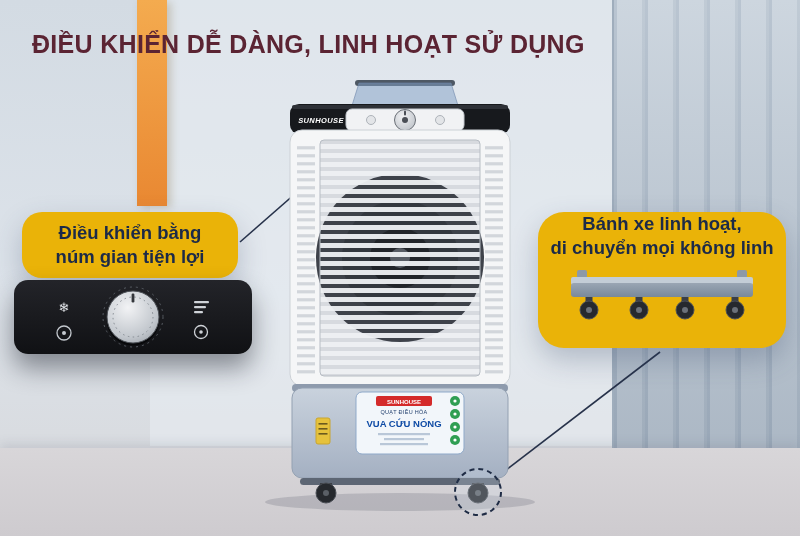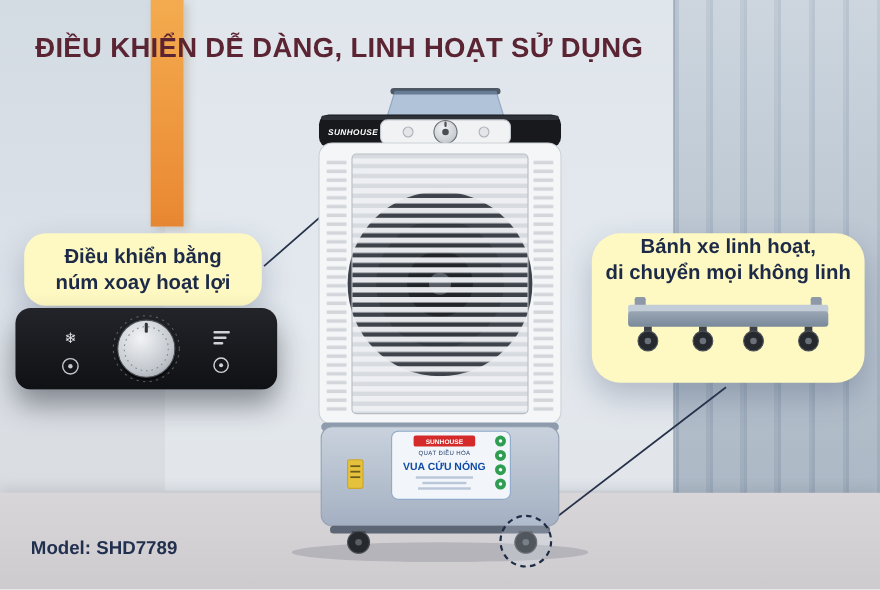--- a/index.html
+++ b/index.html
@@ -30,21 +30,21 @@
   }
   
   .scene-svg{position:absolute;inset:0;}
   
   .title{
     position:absolute;left:28px;top:26px;margin:4px;
     font-size:25px;font-weight:bold;letter-spacing:.3px;color:#5b2433;
   }
   
   .callout{
-    position:absolute;background:#fef9c3;border-radius:24px;
+    position:absolute;background:#eab308;border-radius:24px;
     box-shadow:0 12px 28px rgba(50,70,100,.28);
     display:flex;flex-direction:column;align-items:center;justify-content:center;
     color:#1c2a48;font-size:18.5px;font-weight:600;line-height:1.32;text-align:center;
   }
   .callout-left{left:22px;top:212px;width:216px;height:66px;border-radius:20px;}
   .callout-right{left:538px;top:212px;width:248px;height:136px;border-radius:26px;justify-content:flex-start;padding-top:0;box-sizing:border-box;}
   .wheelbase-svg{width:210px;height:62px;margin-top:4px;}
   .panel-left{
     position:absolute;left:14px;top:280px;width:238px;height:74px;border-radius:14px;
     background:linear-gradient(180deg,#232429 0%,#101114 100%);
@@ -160,21 +160,21 @@
       </g>
     </g>
 
     <circle cx="478" cy="492" r="23" fill="rgba(210,222,234,0.25)" stroke="#1f2c45" stroke-width="2" stroke-dasharray="5,4"></circle>
   </svg>
 
   <h1 class="title">ĐIỀU KHIỂN DỄ DÀNG, LINH HOẠT SỬ DỤNG</h1>
 
   <div class="callout callout-left">
     <div>Điều khiển bằng</div>
-    <div>núm xoay hoạt lợi</div>
+    <div>núm gian tiện lợi</div>
   </div>
 
   <div class="panel-left">
     <svg viewBox="0 0 238 74">
       <defs>
         <radialGradient id="knobGrad2" cx="0.4" cy="0.32" r="0.95">
           <stop offset="0" stop-color="#f2f3f5"></stop>
           <stop offset="0.6" stop-color="#c2c7cd"></stop>
           <stop offset="1" stop-color="#878d94"></stop>
         </radialGradient>
@@ -229,15 +229,14 @@
         <circle cx="128" cy="45" r="3" fill="#6b717a"></circle>
       </g>
       <g>
         <rect x="174.5" y="32" width="7" height="7" fill="#3b3f46"></rect>
         <circle cx="178" cy="45" r="9" fill="#26292e" stroke="#4b5058"></circle>
         <circle cx="178" cy="45" r="3" fill="#6b717a"></circle>
       </g>
     </svg>
   </div>
 
-  <div class="model-label">Model: SHD7789</div>
 
 </div>
 
 </body></html>

